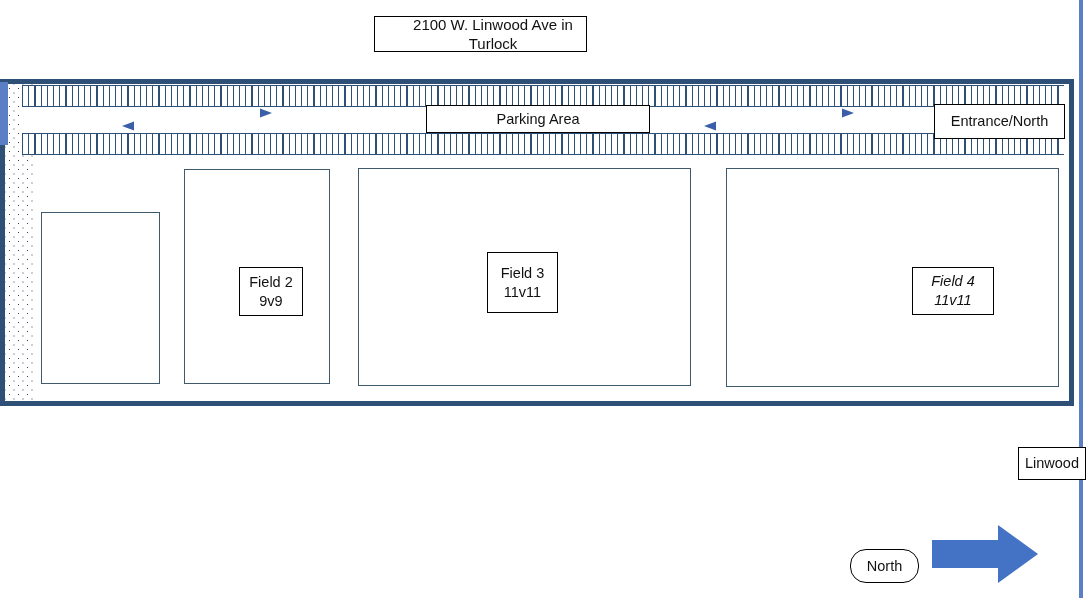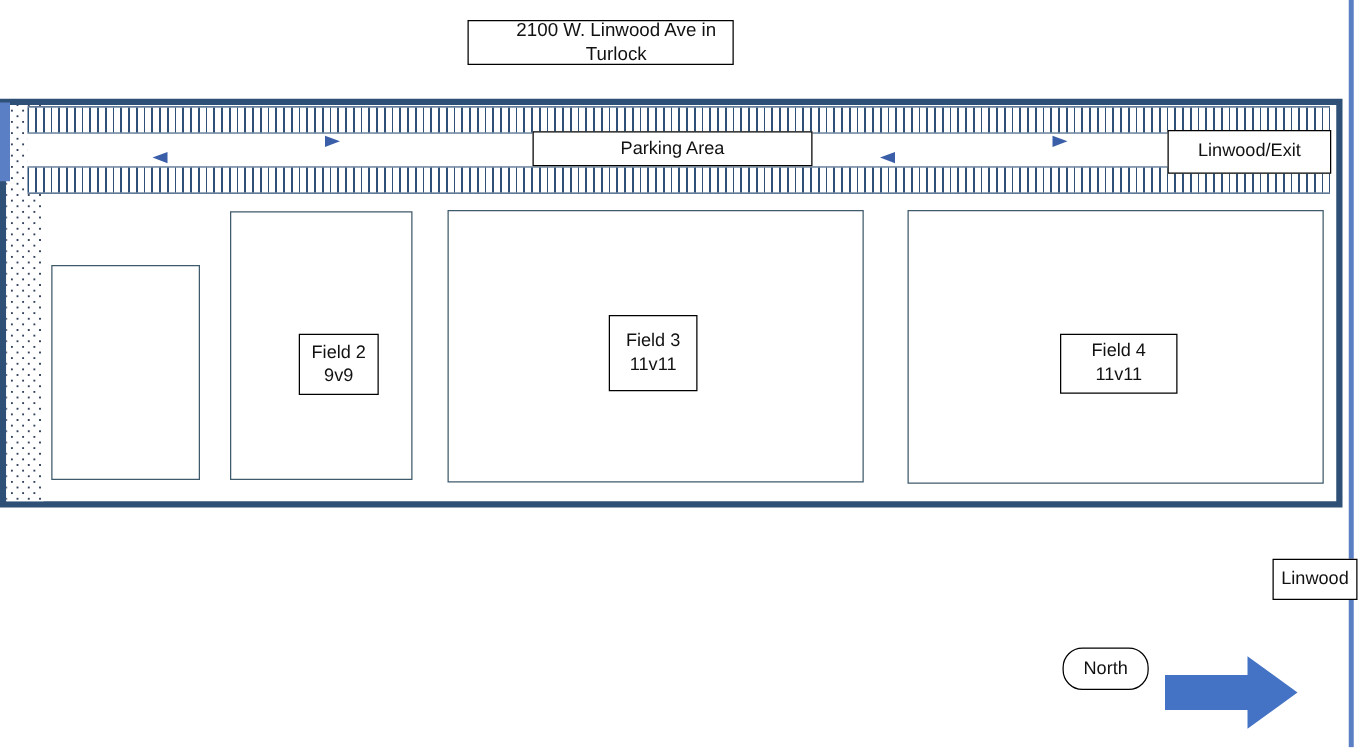--- a/index.html
+++ b/index.html
@@ -149,21 +149,21 @@
   }
   #field-plot-1 { left: 41px;  top: 212px; width: 119px; height: 172px; }
   #field-plot-2 { left: 184px; top: 169px; width: 146px; height: 215px; }
   #field-plot-3 { left: 358px; top: 168px; width: 333px; height: 218px; }
   #field-plot-4 { left: 726px; top: 168px; width: 333px; height: 219px; }
 
   
   #field-label-1 { left: 68px;  top: 281px; width: 62px;  height: 49px; }
   #field-label-2 { left: 239px; top: 267px; width: 64px;  height: 49px; }
   #field-label-3 { left: 487px; top: 252px; width: 71px;  height: 61px; }
-  #field-label-4 { left: 848px; top: 267px; width: 94px;  height: 48px; }
+  #field-label-4 { left: 912px; top: 267px; width: 82px;  height: 48px; font-style: italic; }
 
   
   #parking-area-label {
     left: 426px;
     top: 105px;
     width: 224px;
     height: 28px;
     z-index: 14;
   }
   #entrance-exit-label {
@@ -175,21 +175,21 @@
   }
   #linwood-label {
     left: 1018px;
     top: 447px;
     width: 68px;
     height: 33px;
     text-align: center;
   }
   #north-label {
     left: 850px;
-    top: 518px;
+    top: 549px;
     width: 69px;
     height: 34px;
     border-radius: 16px;
   }
 
   
   #north-arrow {
     position: absolute;
     left: 932px;
     top: 523px;
@@ -249,21 +249,21 @@
       <line x1="20" y1="20" x2="158" y2="20" stroke="url(#gradLeft)" stroke-width="1.6"></line>
       <polygon points="20,15.5 8,20 20,24.5" fill="#3a5fa8"></polygon>
     </g>
   </svg>
 
   <div class="labelbox" id="parking-area-label">
     <span>Parking Area</span>
   </div>
 
   <div class="labelbox" id="entrance-exit-label">
-    <span>Linwood/Exit</span>
+    <span>Entrance/North</span>
   </div>
 
   <div class="field-plot" id="field-plot-1"></div>
   <div class="field-plot" id="field-plot-2"></div>
   <div class="field-plot" id="field-plot-3"></div>
   <div class="field-plot" id="field-plot-4"></div>
 
   <div class="labelbox" id="field-label-2">
     <div>
       <span>Field 2</span>

